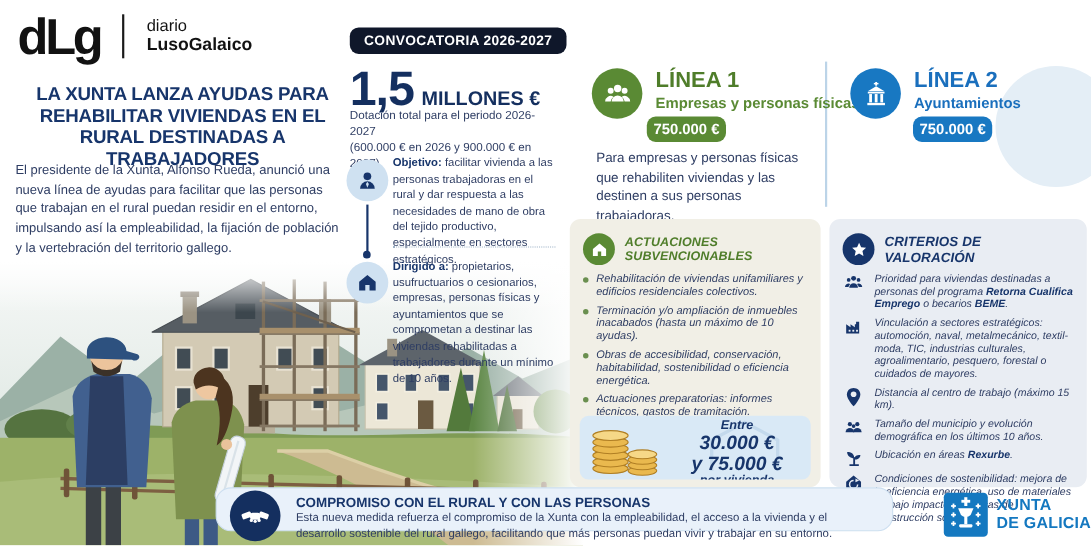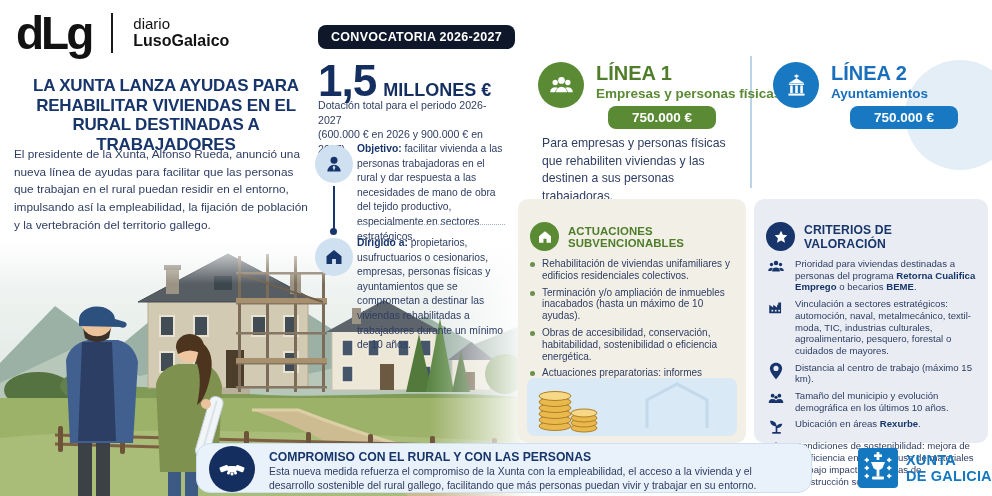--- a/index.html
+++ b/index.html
@@ -48,30 +48,30 @@
   .vdivider { left:750px; top:56px; width:2px; height:132px; background:#bcd4e8; }
 
   
   .linea-circle { position:absolute; width:46px; height:46px; border-radius:50%;
                   display:flex; align-items:center; justify-content:center; }
   .l1-title { left:596px; top:62px; font-size:20px; font-weight:800; color:#4f7d2a; }
   .l1-sub   { left:596px; top:86px; font-size:13.5px; font-weight:700; color:#5a8a34; }
   .l2-title { left:831px; top:62px; font-size:20px; font-weight:800; color:#1a6fbd; }
   .l2-sub   { left:831px; top:86px; font-size:13.5px; font-weight:700; color:#1a6fbd; }
   .pill { position:absolute; top:106px; color:#ffffff; font-size:13.5px; font-weight:800;
-          padding:4px 24px; border-radius:8px;margin-left:20px; }
+          padding:4px 6px; border-radius:8px; }
   .pill.green { left:588px; background:#5a8a34; }
   .pill.blue  { left:830px; background:#1878c2; }
   .linea-text { position:absolute; top:135px; width:202px; font-size:12.2px;
                 color:#2e3d63; line-height:1.45; }
   .linea-text .bblue { color:#1a6fbd; font-weight:700; }
   .linea-text .bnavy { color:#17356b; font-weight:700; }
 
   
-  .panel { position:absolute; top:199px; height:244px; border-radius:10px; padding:23px 12px; }
+  .panel { position:absolute; top:199px; height:244px; border-radius:10px; padding:13px 12px;font-style:italic; }
   .panel.act { left:518px; width:228px; background:#f1efe6; }
   .panel.crit { left:754px; width:234px; background:#e9edf3; }
   .panel-head { display:flex; align-items:center; gap:9px; margin-bottom:7px; }
   .panel-head .pc { width:29px; height:29px; border-radius:50%; flex:0 0 29px;
                     display:flex; align-items:center; justify-content:center; }
   .pc.green { background:#5a8a34; }
   .pc.navy  { background:#17356b; }
   .act-title { font-size:11.4px; font-weight:800; color:#4f7d2a; letter-spacing:0.1px; }
   .crit-title { font-size:12.2px; font-weight:800; color:#17356b; letter-spacing:0.1px; }
 
@@ -86,21 +86,21 @@
   .range-l1 { font-size:11.5px; }
   .range-l2, .range-l3 { font-size:17.5px; }
   .range-l4 { font-size:11.5px; }
 
   .crit-item { display:flex; gap:9px; margin-bottom:5px; }
   .crit-ic { flex:0 0 20px; width:20px; display:flex; justify-content:center; }
   .crit-text { font-size:9.6px; color:#2e3d63; line-height:1.22; }
   .crit-text b { color:#17356b; }
 
   
-  .compromiso { left:196px; top:443px; width:616px; height:50px; background:#e9f1fa;
+  .compromiso { left:196px; top:443px; width:616px; height:40px; background:#e9f1fa;
                 border:1px solid #cddff0; border-radius:14px; }
   .comp-circle { position:absolute; left:12px; top:2px; width:46px; height:46px; border-radius:50%;
                  background:#142f5f; display:flex; align-items:center; justify-content:center; }
   .comp-title { position:absolute; left:72px; top:6px; font-size:12.2px; font-weight:800; color:#17356b; }
   .comp-text  { position:absolute; left:72px; top:21px; width:530px; font-size:10.4px;
                 color:#2e3d63; line-height:1.32; }
 
   
   .xunta { left:858px; top:448px; display:flex; align-items:center; gap:8px; }
   .xunta-emblem { width:40px; height:40px; background:#1478c0; border-radius:4px; }
@@ -356,20 +356,26 @@
           <ellipse cx="28" cy="36" rx="16" ry="4.5" fill="#eab94e"></ellipse>
           <ellipse cx="28" cy="30" rx="16" ry="4.5" fill="#eab94e"></ellipse>
           <ellipse cx="28" cy="24" rx="16" ry="4.5" fill="#eab94e"></ellipse>
           <ellipse cx="28" cy="18" rx="16" ry="4.5" fill="#f6d887"></ellipse>
           <ellipse cx="57" cy="50" rx="13" ry="4" fill="#eab94e"></ellipse>
           <ellipse cx="57" cy="45" rx="13" ry="4" fill="#eab94e"></ellipse>
           <ellipse cx="57" cy="40" rx="13" ry="4" fill="#eab94e"></ellipse>
           <ellipse cx="57" cy="35" rx="13" ry="4" fill="#f6d887"></ellipse>
         </g>
       </svg>
+      <div class="range-text">
+        <div class="range-l1">Entre</div>
+        <div class="range-l2">30.000 €</div>
+        <div class="range-l3">y 75.000 €</div>
+        <div class="range-l4">por vivienda</div>
+      </div>
     </div>
   </div>
 
   <div class="panel crit">
     <div class="panel-head">
       <div class="pc navy">
         <svg width="16" height="16" viewBox="0 0 24 24">
           <path d="M12 2.5 L14.8 8.6 L21.5 9.4 L16.6 13.9 L18 20.5 L12 17.2 L6 20.5 L7.4 13.9 L2.5 9.4 L9.2 8.6 Z" fill="#ffffff"></path>
         </svg>
       </div>

